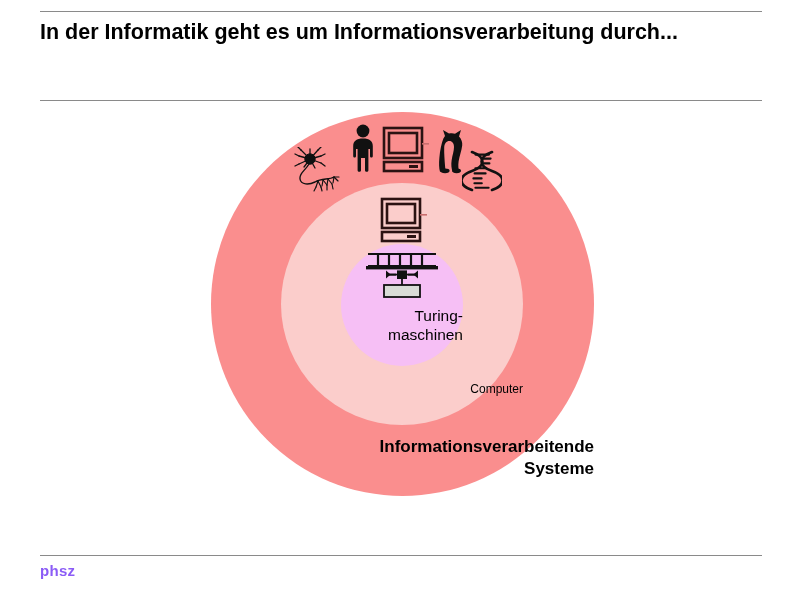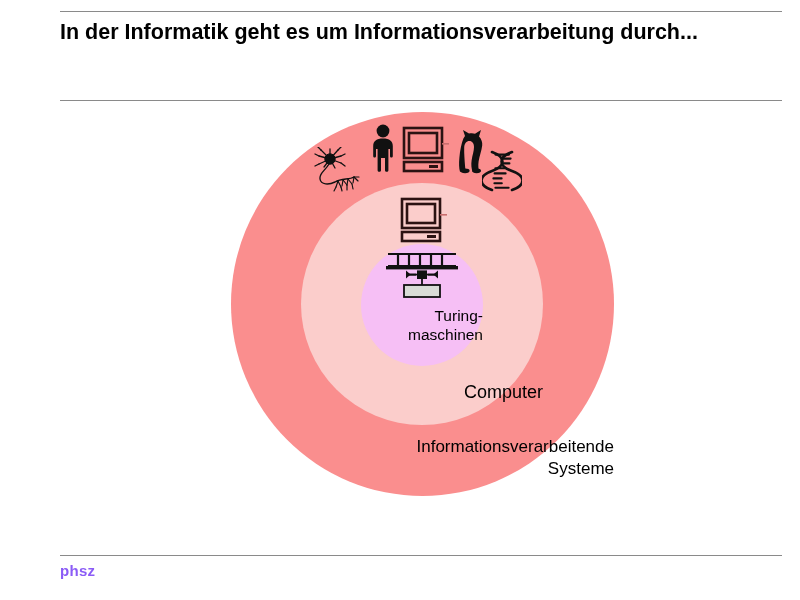--- a/index.html
+++ b/index.html
@@ -1,21 +1,21 @@
 <!DOCTYPE html>
 <html><head>
 <meta charset="utf-8">
 <style>
   html,body{margin:0;padding:0;}
   body{
     width:800px;height:600px;background:#ffffff;overflow:hidden;
     font-family:"Liberation Sans", sans-serif;
     position:relative;
   }
-  .slide{position:absolute;inset:0;margin-left:20px;}
+  .slide{position:absolute;inset:0;}
 
   
   .rule{position:absolute;left:40px;width:722px;height:0;
         border-top:1px solid #8a8a8a;}
   .rule-top{top:11px;}
   .rule-under-title{top:100px;}
   .rule-footer{top:555px;}
 
   .slide-title{
     position:absolute;left:40px;top:20px;width:726px;
@@ -40,25 +40,25 @@
   }
   .circle-inner{
     left:341px;top:244px;width:122px;height:122px;
     background:#F6BFF5;
   }
 
   
   .label{position:absolute;text-align:right;color:#000;}
   .label-outer{
     left:211px;top:436px;width:383px;
-    font-size:17px;font-weight:normal;line-height:1.28;
+    font-size:17px;font-weight:bold;line-height:1.28;
   }
   .label-middle{
     left:281px;top:382px;width:242px;
-    font-size:18px;font-weight:normal;
+    font-size:12px;font-weight:normal;
   }
   .label-inner{
     left:341px;top:306px;width:122px;
     font-size:15.5px;font-weight:normal;line-height:1.24;
   }
 
   
   .icon{position:absolute;}
   .icon-neuron   {left:291px;top:147px;width:52px;height:48px;}
   .icon-human    {left:348px;top:124px;width:30px;height:48px;}

